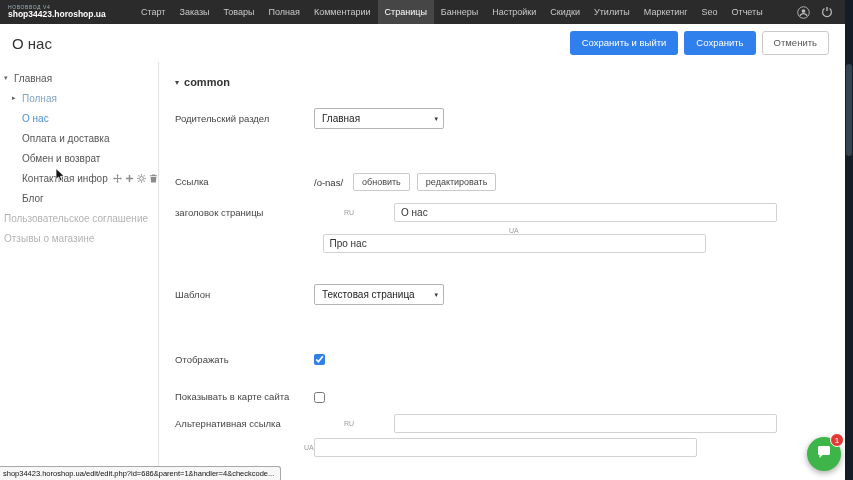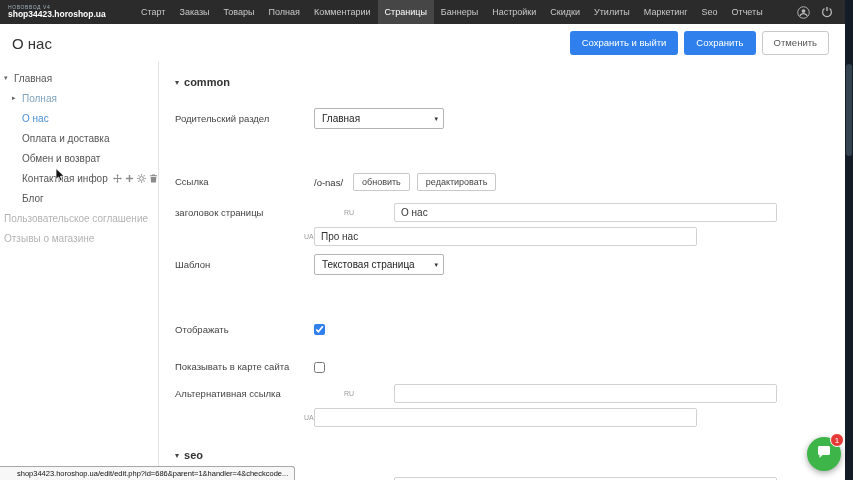--- a/index.html
+++ b/index.html
@@ -48,23 +48,23 @@
   .flabel .hint { font-size:7px; color:#a0a0a0; font-weight:normal; display:block; margin-top:2px; }
   .lang { width:10px; font-size:7px; color:#9a9a9a; flex:none; }
   .tinput { width:383px; height:19px; border:1px solid #d2d2d2; border-radius:2px; font-size:10px; padding:0 6px; color:#333; font-family:inherit; }
   .fselect { width:130px; height:21px; border:1px solid #b4b4b4; border-radius:2px; display:flex; align-items:center; justify-content:space-between; padding:0 5px 0 7px; font-size:10px; color:#222; background:#fff; cursor:pointer; }
   .fselect .sel-caret { font-size:7px; color:#333; margin-left:6px; }
   .link-val { font-size:9.5px; color:#333; margin-right:10px; }
   .mini-btn { font-size:9px; color:#444; background:#fff; border:1px solid #c9c9c9; border-radius:2px; padding:3px 8px; margin-right:7px; cursor:pointer; font-family:inherit; }
   input[type=checkbox] { width:11px; height:11px; accent-color:#2f80ed; margin:0; cursor:pointer; }
   
   .mb13{margin-bottom:13px;} .mb12{margin-bottom:12px;margin-top:44px;} .mb11{margin-bottom:11px;}
-  .mb5{margin-bottom:5px;gap:40px;} .mb19{margin-bottom:8px;} .mb22{margin-bottom:22px;} .mb16{margin-bottom:16px;}
-  
-  .statusbar { position:fixed; left:0; bottom:0; z-index:50; background:#f7f7f7; border:1px solid #a8a8a8; border-left:none; border-bottom:none; border-top-right-radius:3px; font-size:7.5px; color:#111; padding:2px 6px 2px 17px; white-space:nowrap; }
+  .mb5{margin-bottom:5px;gap:40px;} .mb19{margin-bottom:31px;flex-direction:column;} .mb22{margin-bottom:22px;} .mb16{margin-bottom:16px;}
+  
+  .statusbar { position:fixed; left:0; bottom:0; z-index:50; background:#f7f7f7; border:1px solid #a8a8a8; border-left:none; border-bottom:none; border-top-right-radius:3px; font-size:7.5px; color:#111; padding:2px 6px 2px 3px; white-space:nowrap; }
   .rightbar { position:fixed; top:0; right:0; width:8px; height:480px; background:#131c27; z-index:40; }
   .rb-thumb { position:absolute; top:64px; left:1px; width:6px; height:92px; background:#35424f; border-radius:3px; }
   .chat { position:fixed; right:12px; bottom:9px; width:34px; height:34px; border-radius:50%; background:#3eb549; z-index:60; display:flex; align-items:center; justify-content:center; box-shadow:0 2px 6px rgba(0,0,0,.35); cursor:pointer; }
   .chat-badge { position:absolute; top:-4px; right:-3px; min-width:14px; height:14px; background:#e53935; color:#fff; font-size:8px; border-radius:7px; display:flex; align-items:center; justify-content:center; border:1px solid #fff; }
 </style>
 </head>
 <body>
 
 <div class="topbar">
   <div class="logo">

